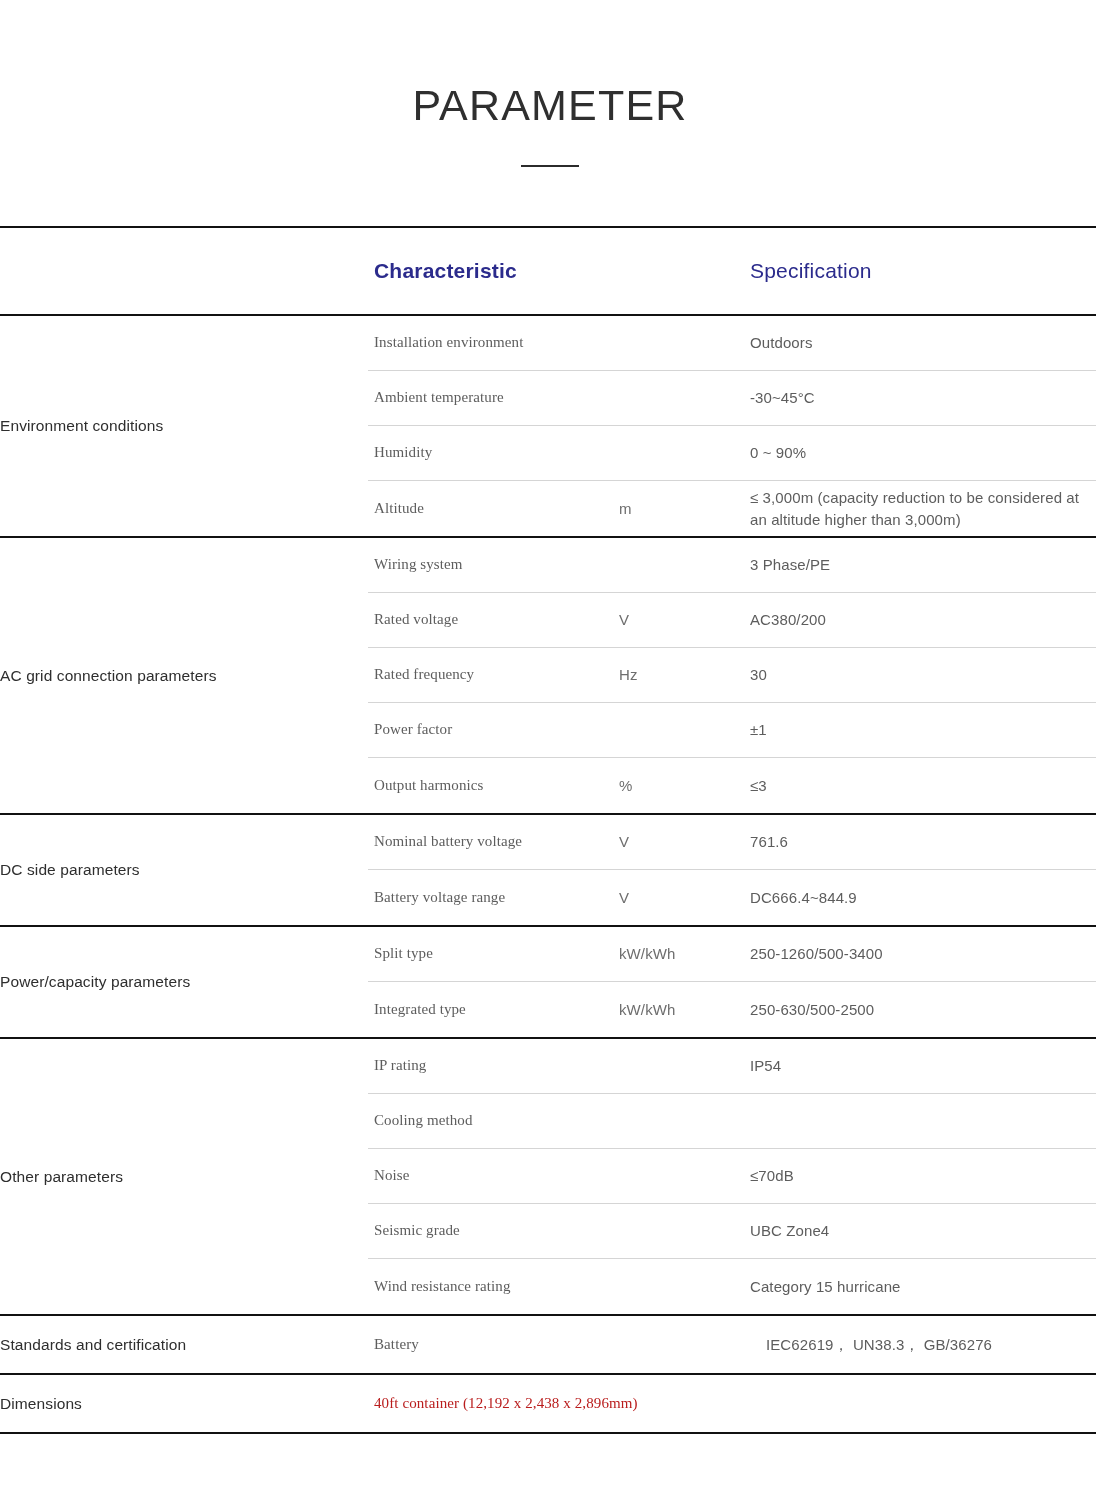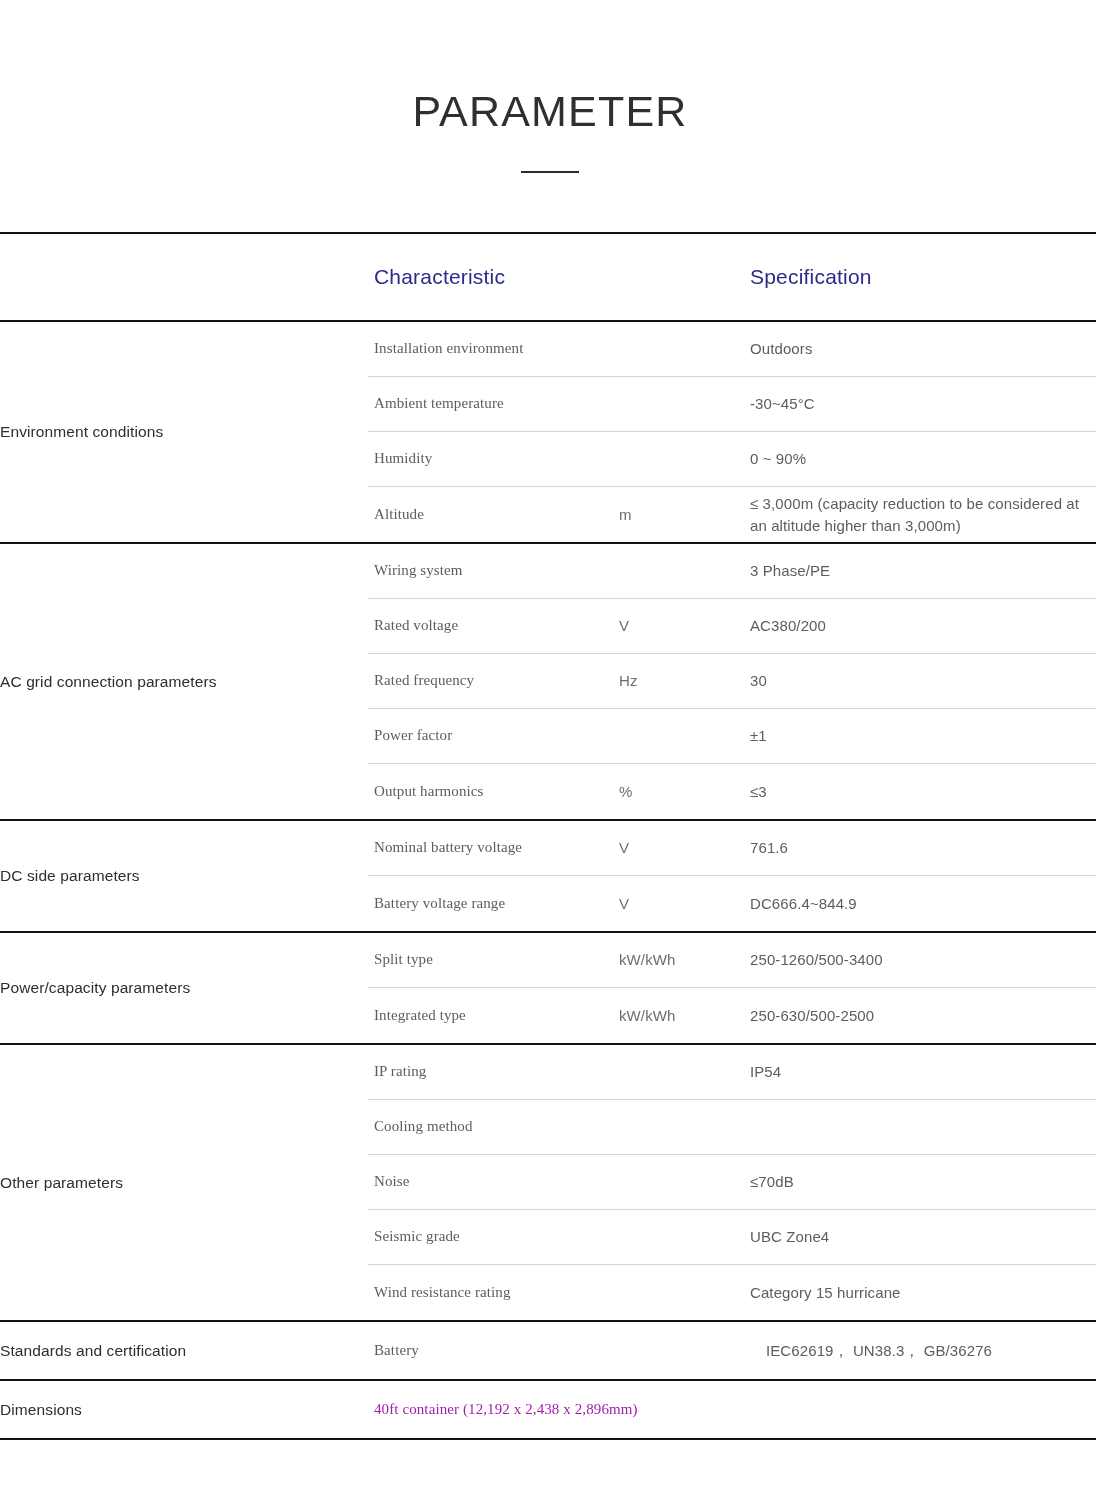--- a/index.html
+++ b/index.html
@@ -21,21 +21,21 @@
   .title-block {
     padding-top: 74px;
     text-align: center;
   }
   .page-title {
     font-size: 43px;
     font-weight: 300;
     letter-spacing: 1.2px;
     color: #2f2f2f;
     line-height: 1;
-    margin: 16px;
+    margin: 10px;
   }
   .title-rule {
     width: 58px;
     height: 2px;
     background: #2b2b2b;
     margin: 38px auto 0 auto;
   }
 
   
   .param-table {
@@ -56,21 +56,21 @@
     align-items: center;
     height: 88px;
     border-bottom: 2px solid #111;
   }
   .th {
     font-size: 21px;
     color: #2b2b8c;
     font-weight: 400;
     letter-spacing: 0.2px;
   }
-  .th-char { padding-left: 6px; }
+  .th-char { padding-left: 6px; font-weight: bold; }
   .th-spec { padding-left: 2px; }
 
   
   .section {
     display: flex;
     border-bottom: 2px solid #111;
   }
   .section-label {
     display: flex;
     align-items: center;
@@ -100,21 +100,21 @@
     flex: 0 0 auto;
   }
   .cell-char { padding-left: 6px; color: #5d5d5d; font-family: Liberation Serif, serif; }
   .cell-unit { padding-left: 2px; color: #6e6e6e; }
   .cell-spec { padding-left: 2px; color: #5d5d5d; }
 
   
   .section.flat .row { min-height: 57px; gap: 8px; }
 
   
-  .cell-wide { flex: 1 1 auto; padding-left: 6px; color: #a21caf; }
+  .cell-wide { flex: 1 1 auto; padding-left: 6px; color: #b91c1c; }
 </style>
 </head>
 <body>
 
 <div class="title-block">
   <h1 class="page-title">PARAMETER</h1>
   <div class="title-rule"></div>
 </div>
 
 <div class="param-table">

